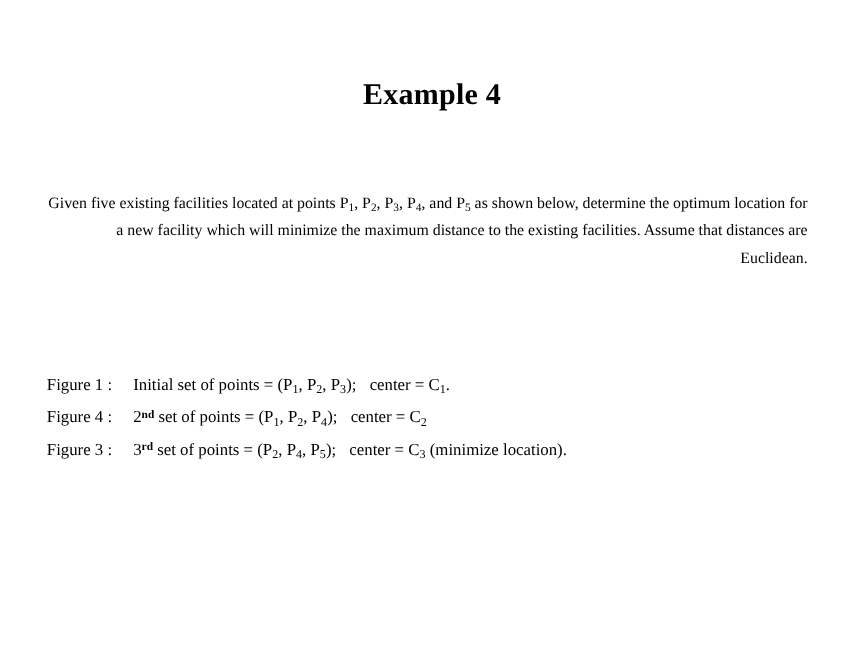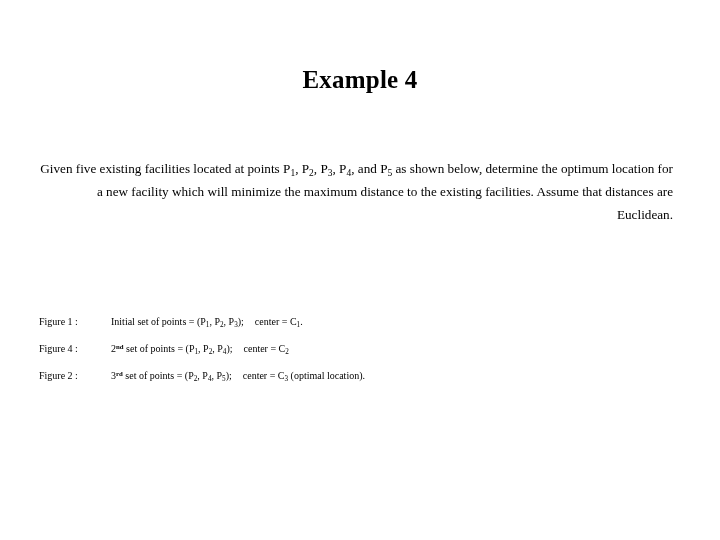--- a/index.html
+++ b/index.html
@@ -47,21 +47,21 @@
     line-height: 20px;
   }
   .section-heading .strong {
     font-weight: bold;
   }
   .figure-list {
     position: absolute;
     top: 312px;
     left: 39px;
     width: 640px;
-    font-size: 10px;
+    font-size: 14px;
     text-decoration: underline;
   }
   .figure-line {
     position: relative;
     height: 27px;
     line-height: 20px;
     white-space: nowrap;
   }
   .fig-label {
     display: inline-block;
@@ -102,18 +102,18 @@
 
     <div class="figure-line">
       <span class="fig-label">Figure 1 :</span><span class="fig-body"><span></span><sup></sup><span>Initial set of points = (P</span><sub>1</sub><span>, P</span><sub>2</sub><span>, P</span><sub>3</sub><span>);</span><span class="gap"></span><span>center = C</span><sub>1</sub><span>.</span></span>
     </div>
 
     <div class="figure-line">
       <span class="fig-label">Figure 4 :</span><span class="fig-body"><span>2</span><sup>nd</sup><span> set of points = (P</span><sub>1</sub><span>, P</span><sub>2</sub><span>, P</span><sub>4</sub><span>);</span><span class="gap"></span><span>center = C</span><sub>2</sub><span></span></span>
     </div>
 
     <div class="figure-line">
-      <span class="fig-label">Figure 2 :</span><span class="fig-body"><span>3</span><sup>rd</sup><span> set of points = (P</span><sub>2</sub><span>, P</span><sub>4</sub><span>, P</span><sub>5</sub><span>);</span><span class="gap"></span><span>center = C</span><sub>3</sub><span> (optimal location).</span></span>
+      <span class="fig-label">Figure 3 :</span><span class="fig-body"><span>3</span><sup>rd</sup><span> set of points = (P</span><sub>2</sub><span>, P</span><sub>4</sub><span>, P</span><sub>5</sub><span>);</span><span class="gap"></span><span>center = C</span><sub>3</sub><span> (minimize location).</span></span>
     </div>
 
   </div>
 
 </div>
 
 </body></html>

